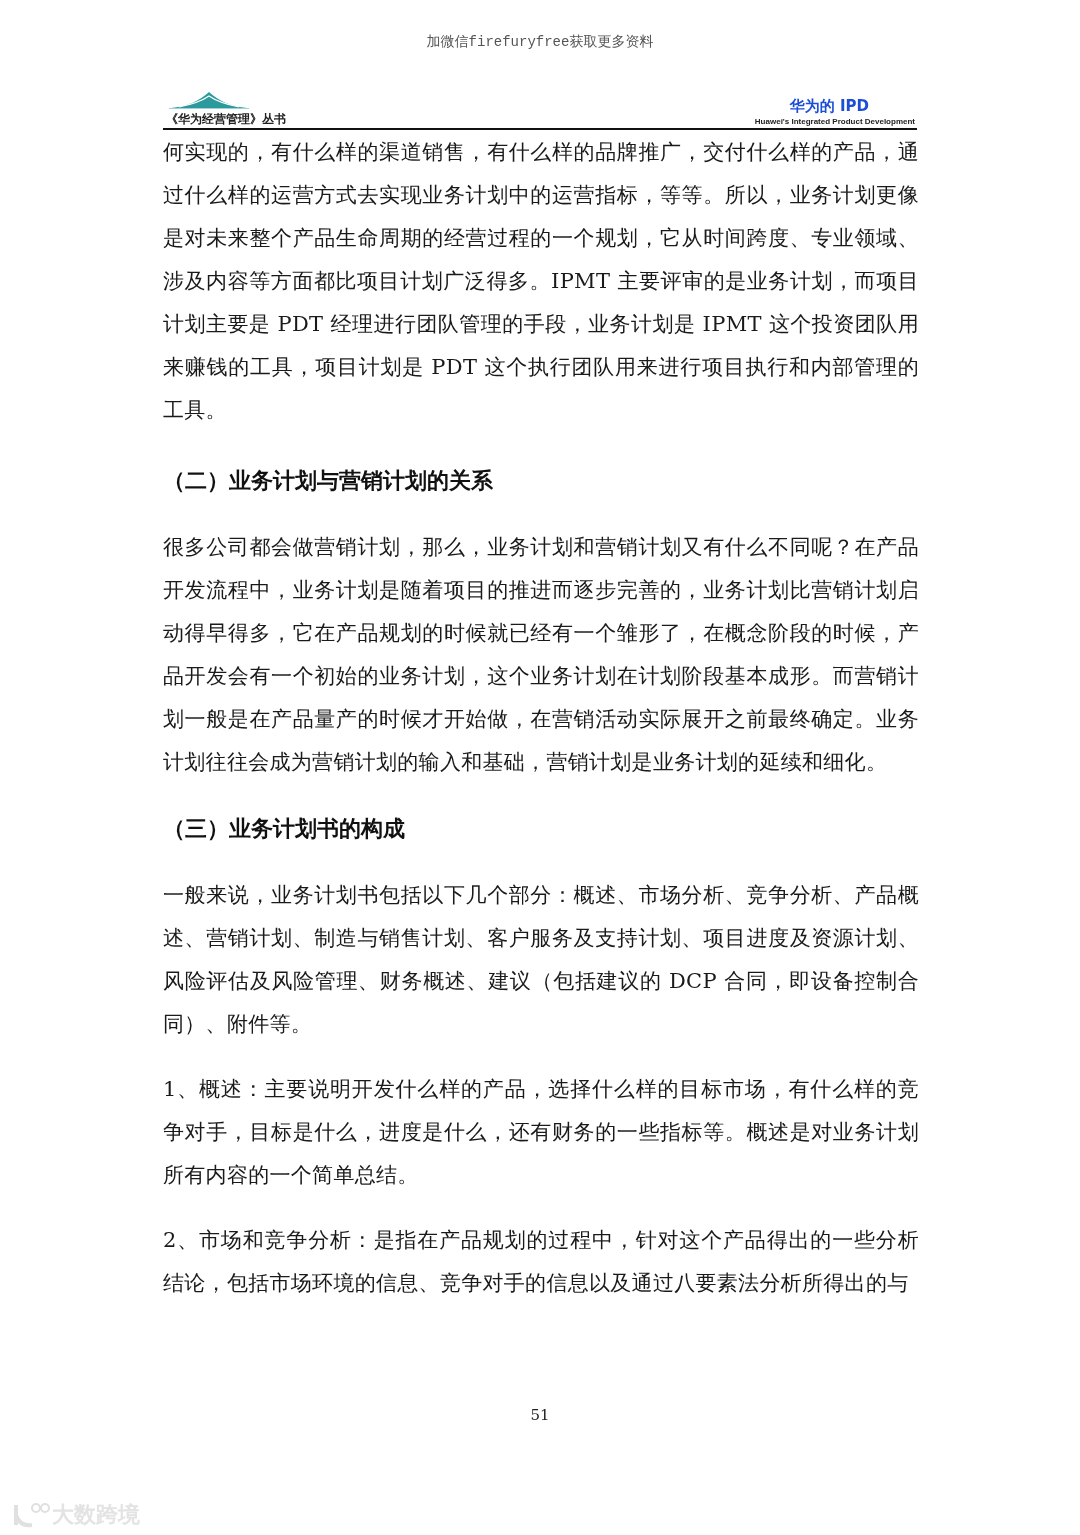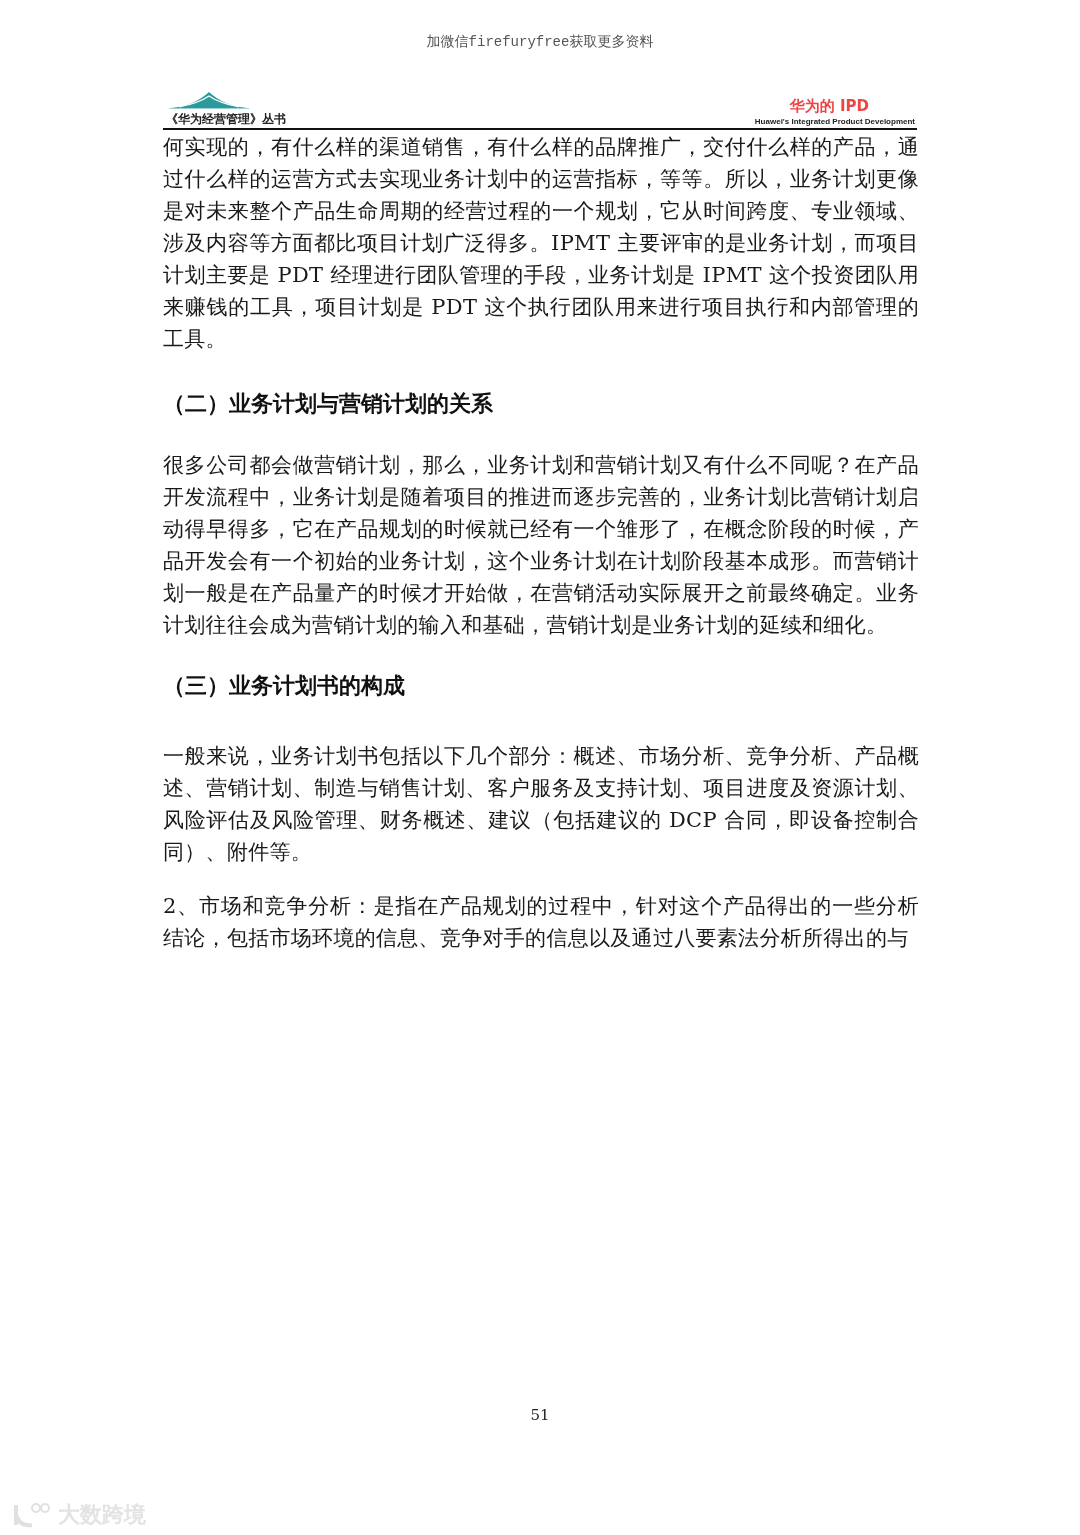--- a/index.html
+++ b/index.html
@@ -22,53 +22,53 @@
   .logo {
     position: absolute; left: 6px; top: 2px; width: 80px; height: 20px;
   }
   .series-title {
     position: absolute; left: 3px; top: 24px;
     font-size: 12px; font-weight: bold; color: #222;
     font-family: "DejaVu Sans", sans-serif;
   }
   .brand {
     position: absolute; right: 48px; top: 10px;
-    font-size: 15px; font-weight: bold; color: #ef4444;
+    font-size: 15px; font-weight: bold; color: #1d4ed8;
     font-family: "DejaVu Sans", sans-serif;
   }
   .brand-sub {
     position: absolute; right: 2px; top: 30px;
     font-size: 8px; font-weight: bold; color: #222;
     font-family: Liberation Sans, sans-serif;
   }
   .header-rule {
     position: absolute; left: 0; top: 41px; width: 754px; height: 2px;
     background: #111;
   }
   .content {
     position: absolute; left: 163px; top: 131px; width: 756px;
   }
   p.para {
-    margin: 0; font-size: 21px; line-height: 32px;
+    margin: 0; font-size: 21px; line-height: 43px;
     text-align: justify; letter-spacing: 0.3px;
   }
   h2.section {
     margin: 0; font-size: 22px; font-weight: bold;
     font-family: "DejaVu Sans", sans-serif;
     color: #111;
   }
   .page-number {
     position: absolute; top: 1406px; left: 0; width: 1080px;
     text-align: center; font-size: 15px; color: #222;
   }
   .wm-bottom {
     position: absolute; left: 12px; top: 1500px;
     font-size: 22px; font-weight: bold; color: #e3e3e3;
     font-family: "DejaVu Sans", sans-serif;
-    display: flex; align-items: center; gap: 6px;
+    display: flex; align-items: center; 
   }
   .wm-logo { width: 40px; height: 28px; }
 </style>
 </head>
 <body>
 
 <div class="watermark-top">加微信firefuryfree获取更多资料</div>
 
 <div class="header">
   <svg class="logo" viewBox="0 0 80 20">
@@ -79,22 +79,23 @@
   <div class="series-title">《华为经营管理》丛书</div>
   <div class="brand">华为的 IPD</div>
   <div class="brand-sub">Huawei's Integrated Product Development</div>
   <div class="header-rule"></div>
 </div>
 
 <div class="content">
   <p class="para">何实现的，有什么样的渠道销售，有什么样的品牌推广，交付什么样的产品，通过什么样的运营方式去实现业务计划中的运营指标，等等。所以，业务计划更像是对未来整个产品生命周期的经营过程的一个规划，它从时间跨度、专业领域、涉及内容等方面都比项目计划广泛得多。IPMT 主要评审的是业务计划，而项目计划主要是 PDT 经理进行团队管理的手段，业务计划是 IPMT 这个投资团队用来赚钱的工具，项目计划是 PDT 这个执行团队用来进行项目执行和内部管理的工具。</p>
   <h2 class="section" style="margin-top:34px;margin-bottom:30px;">（二）业务计划与营销计划的关系</h2>
   <p class="para">很多公司都会做营销计划，那么，业务计划和营销计划又有什么不同呢？在产品开发流程中，业务计划是随着项目的推进而逐步完善的，业务计划比营销计划启动得早得多，它在产品规划的时候就已经有一个雏形了，在概念阶段的时候，产品开发会有一个初始的业务计划，这个业务计划在计划阶段基本成形。而营销计划一般是在产品量产的时候才开始做，在营销活动实际展开之前最终确定。业务计划往往会成为营销计划的输入和基础，营销计划是业务计划的延续和细化。</p>
-  <h2 class="section" style="margin-top:30px;margin-bottom:39px;">（三）业务计划书的构成</h2>
+  <h2 class="section" style="margin-top:30px;margin-bottom:30px;">（三）业务计划书的构成</h2>
   <p class="para">一般来说，业务计划书包括以下几个部分：概述、市场分析、竞争分析、产品概述、营销计划、制造与销售计划、客户服务及支持计划、项目进度及资源计划、风险评估及风险管理、财务概述、建议（包括建议的 DCP 合同，即设备控制合同）、附件等。</p>
+  <p class="para" style="margin-top:22px;">1、概述：主要说明开发什么样的产品，选择什么样的目标市场，有什么样的竞争对手，目标是什么，进度是什么，还有财务的一些指标等。概述是对业务计划所有内容的一个简单总结。</p>
   <p class="para" style="margin-top:22px;">2、市场和竞争分析：是指在产品规划的过程中，针对这个产品得出的一些分析结论，包括市场环境的信息、竞争对手的信息以及通过八要素法分析所得出的与</p>
 </div>
 
 <div class="page-number">51</div>
 
 <div class="wm-bottom">
   <svg class="wm-logo" viewBox="0 0 40 28">
     <path d="M4 4 L4 24 M4 14 Q8 26 20 24" fill="none" stroke="#e0e0e0" stroke-width="4"></path>
     <circle cx="24" cy="7" r="4" fill="none" stroke="#e0e0e0" stroke-width="2"></circle>
     <circle cx="33" cy="7" r="4" fill="none" stroke="#e0e0e0" stroke-width="2"></circle>

